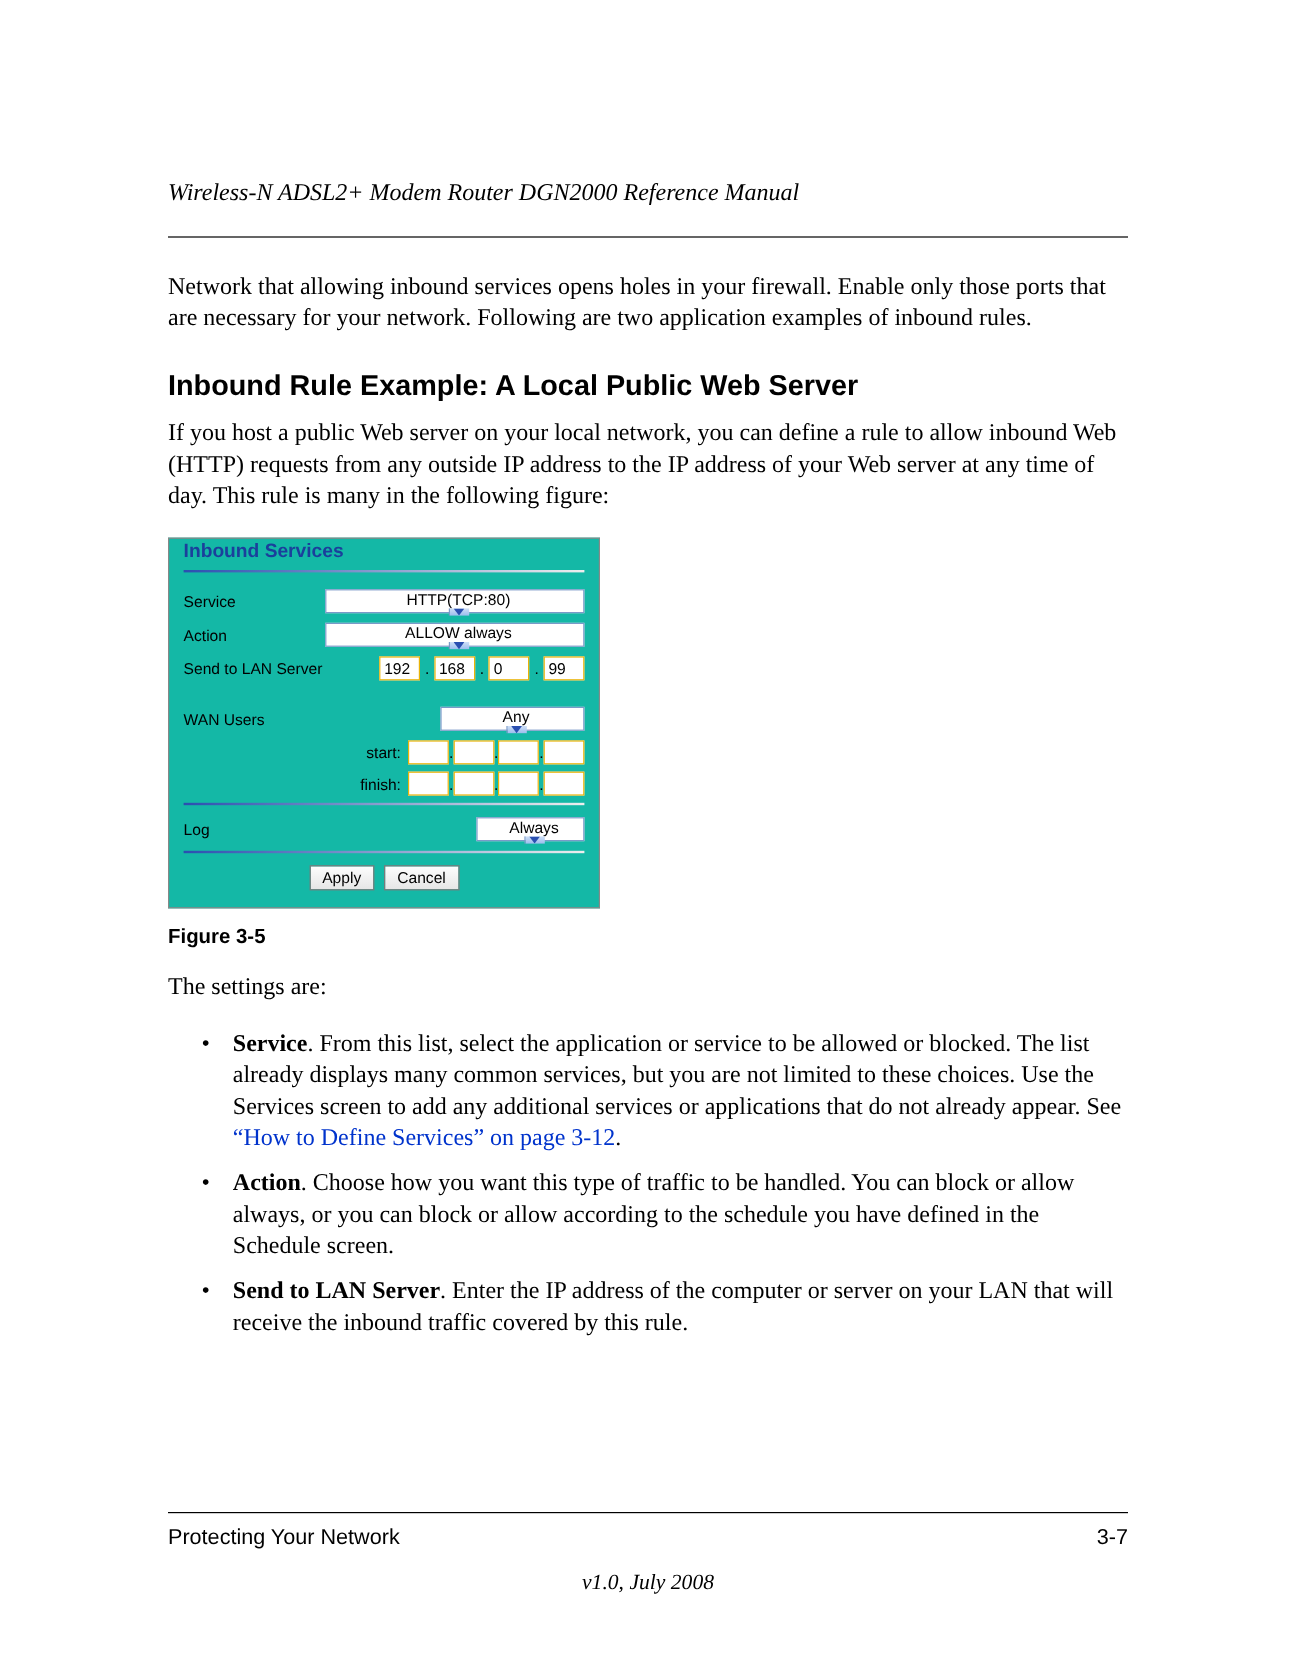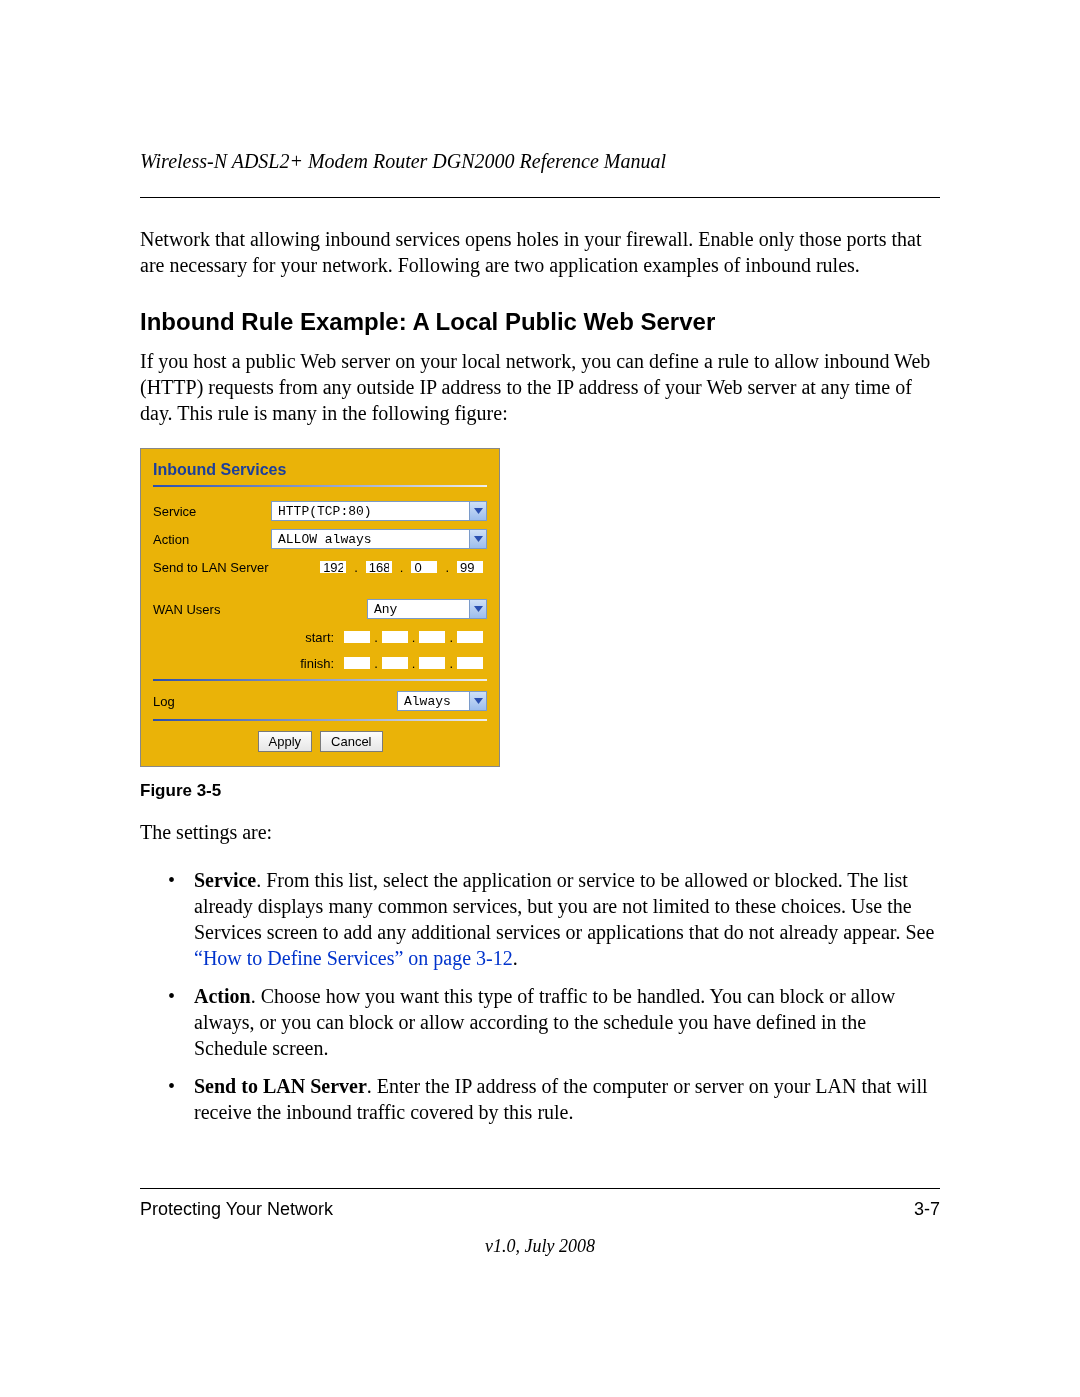--- a/index.html
+++ b/index.html
@@ -48,21 +48,21 @@
   .bullets { margin-left: 28px; }
   .bullet-row { display: flex; font-size: 20px; line-height: 1.3; margin-bottom: 12px; }
   .bullet-dot { width: 26px; flex: none; }
   .bullet-text { flex: 1; }
   .bold-run { font-weight: bold; }
   .xref { color: #0033cc; }
   .footer {
     position: absolute;
     left: 140px;
     width: 800px;
-    top: 1188px;
+    top: 1260px;
   }
   .footer-hr {
     border: none;
     border-top: 1.5px solid #000;
     margin-bottom: 10px;
   }
   .footer-row {
     display: flex;
     justify-content: space-between;
     font-family: Arial, Helvetica, sans-serif;
@@ -73,25 +73,25 @@
     font-style: italic;
     font-size: 18px;
     margin-top: 16px;
     font-family: "Times New Roman", Times, serif;
   }
 
   
   .router-panel {
     width: 360px;
     border: 1px solid #888;
-    background: #eab308;
+    background: #14b8a6;
     font-family: Arial, Helvetica, sans-serif;
     font-size: 13px;
     color: #000;
-    padding: 12px 12px 14px 12px;
+    padding: 2px 12px 14px 12px;
     margin-top: 6px;
   }
   .panel-title {
     color: #1b3f9c;
     font-weight: bold;
     font-size: 16px;
     padding-bottom: 6px;
   }
   .sep-grad {
     height: 2px;
@@ -110,21 +110,22 @@
   }
   .router-select {
     display: flex;
     align-items: center;
     justify-content: space-between;
     border: 1px solid #7a9ac9;
     background: #fff;
     height: 20px;
     padding-left: 6px;
     font-size: 13px;
-    font-family: Liberation Mono, monospace;
+    font-family: Liberation Sans, sans-serif;
+    flex-direction: column;
   }
   .select-arrow {
     width: 17px;
     height: 100%;
     background: linear-gradient(#cfe0f7, #9dbdee);
     border-left: 1px solid #7a9ac9;
     display: flex;
     align-items: center;
     justify-content: center;
   }
@@ -132,21 +133,21 @@
   .ip-group {
     display: flex;
     align-items: center;
     justify-content: flex-end;
     flex: 1;
     gap: 4px;
   }
   .ip-box {
     width: 34px;
     height: 20px;
-    border: 4px solid #eab308;
+    border: 1px solid #eab308;
     background: #fff;
     font-size: 13px;
     font-family: Arial, Helvetica, sans-serif;
     text-align: left;
     padding: 1px 3px;
   }
   .ip-dot { font-size: 13px; }
   .subrow {
     display: flex;
     align-items: center;

